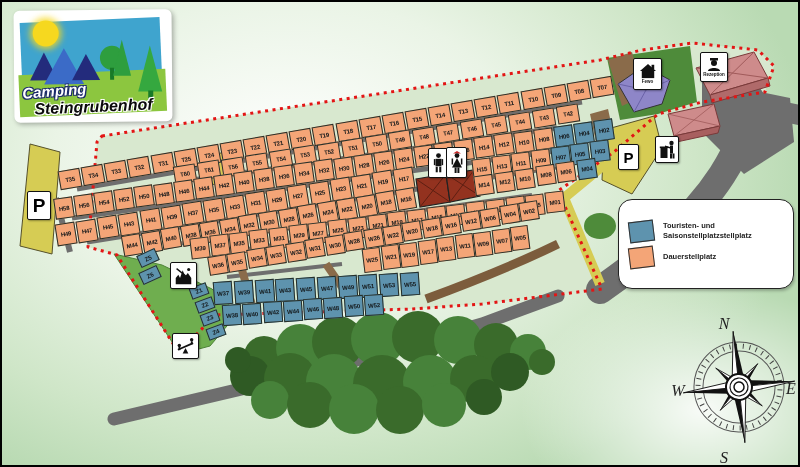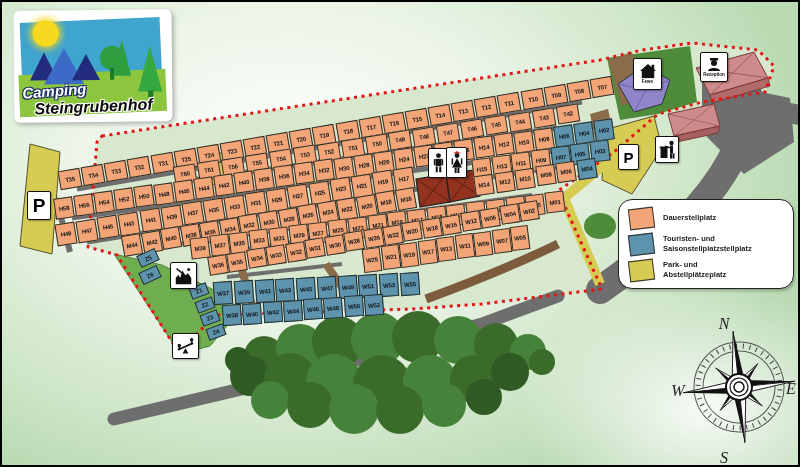--- a/index.html
+++ b/index.html
@@ -427,32 +427,27 @@
       <path d="M7,17 L13,17 L10,11 Z" fill="#111"></path>
       <circle cx="3.5" cy="8.5" r="1.8" fill="#111"></circle>
         <rect x="2.6" y="10" width="1.9" height="3.4" fill="#111"></rect>
       <circle cx="16.5" cy="2.5" r="1.8" fill="#111"></circle>
         <rect x="15.6" y="4" width="1.9" height="3.2" fill="#111"></rect>
     </svg>
   </div>
 
   <div id="legend">
     <div class="legend-row">
-      <span class="legend-swatch" style="background: rgb(244, 165, 119);"></span>
-      <span class="legend-label">Dauerstellplatz</span>
-    </div>
-    <div class="legend-row">
       <span class="legend-swatch" style="background: rgb(94, 147, 174);"></span>
       <span class="legend-label">Touristen- und
 Saisonstellplatzstellplatz</span>
     </div>
     <div class="legend-row">
-      <span class="legend-swatch" style="background: rgb(214, 204, 84);"></span>
-      <span class="legend-label">Park- und
-Abstellplätzeplatz</span>
+      <span class="legend-swatch" style="background: rgb(244, 165, 119);"></span>
+      <span class="legend-label">Dauerstellplatz</span>
     </div>
   </div>
 
   <div id="logo">
     <div class="sky"></div>
     <div class="ground"></div>
     <div class="sun"></div>
     <div class="tri tent1"></div>
     <div class="tri tent2"></div>
     <div class="tri tent3"></div>

